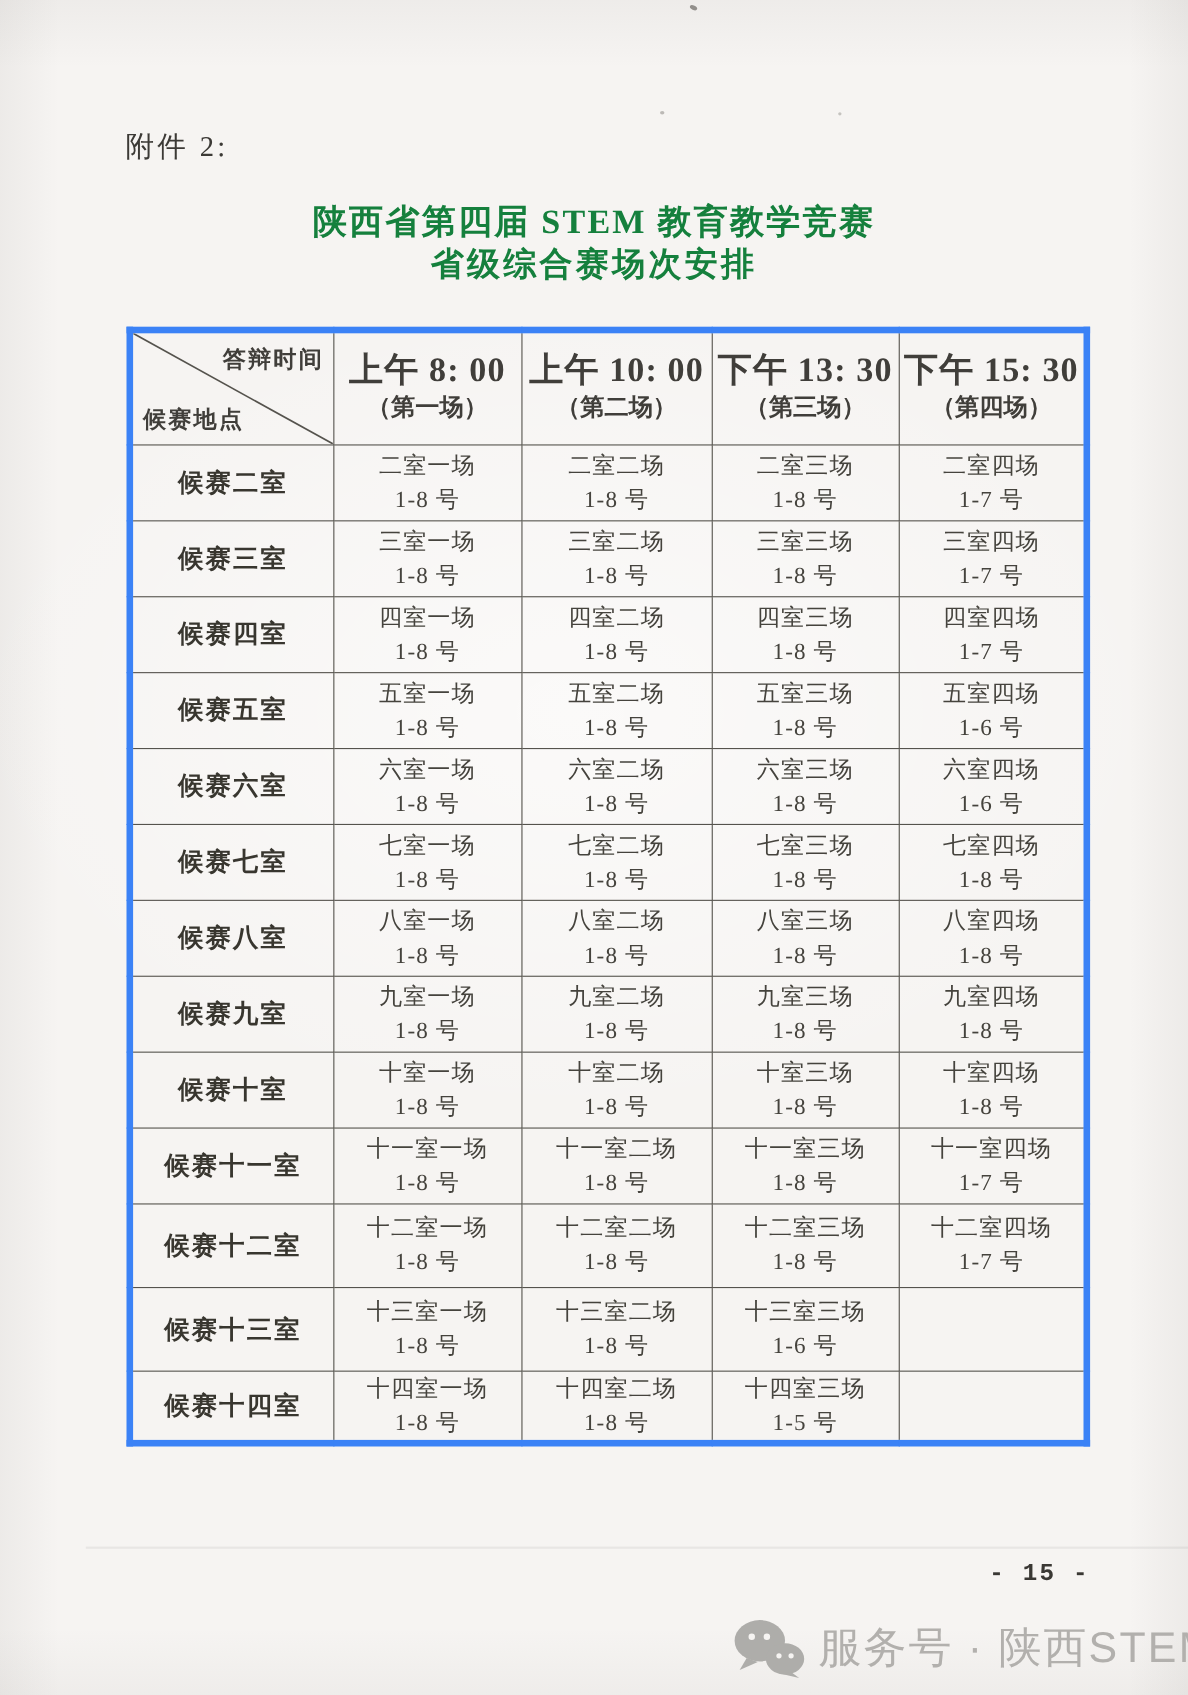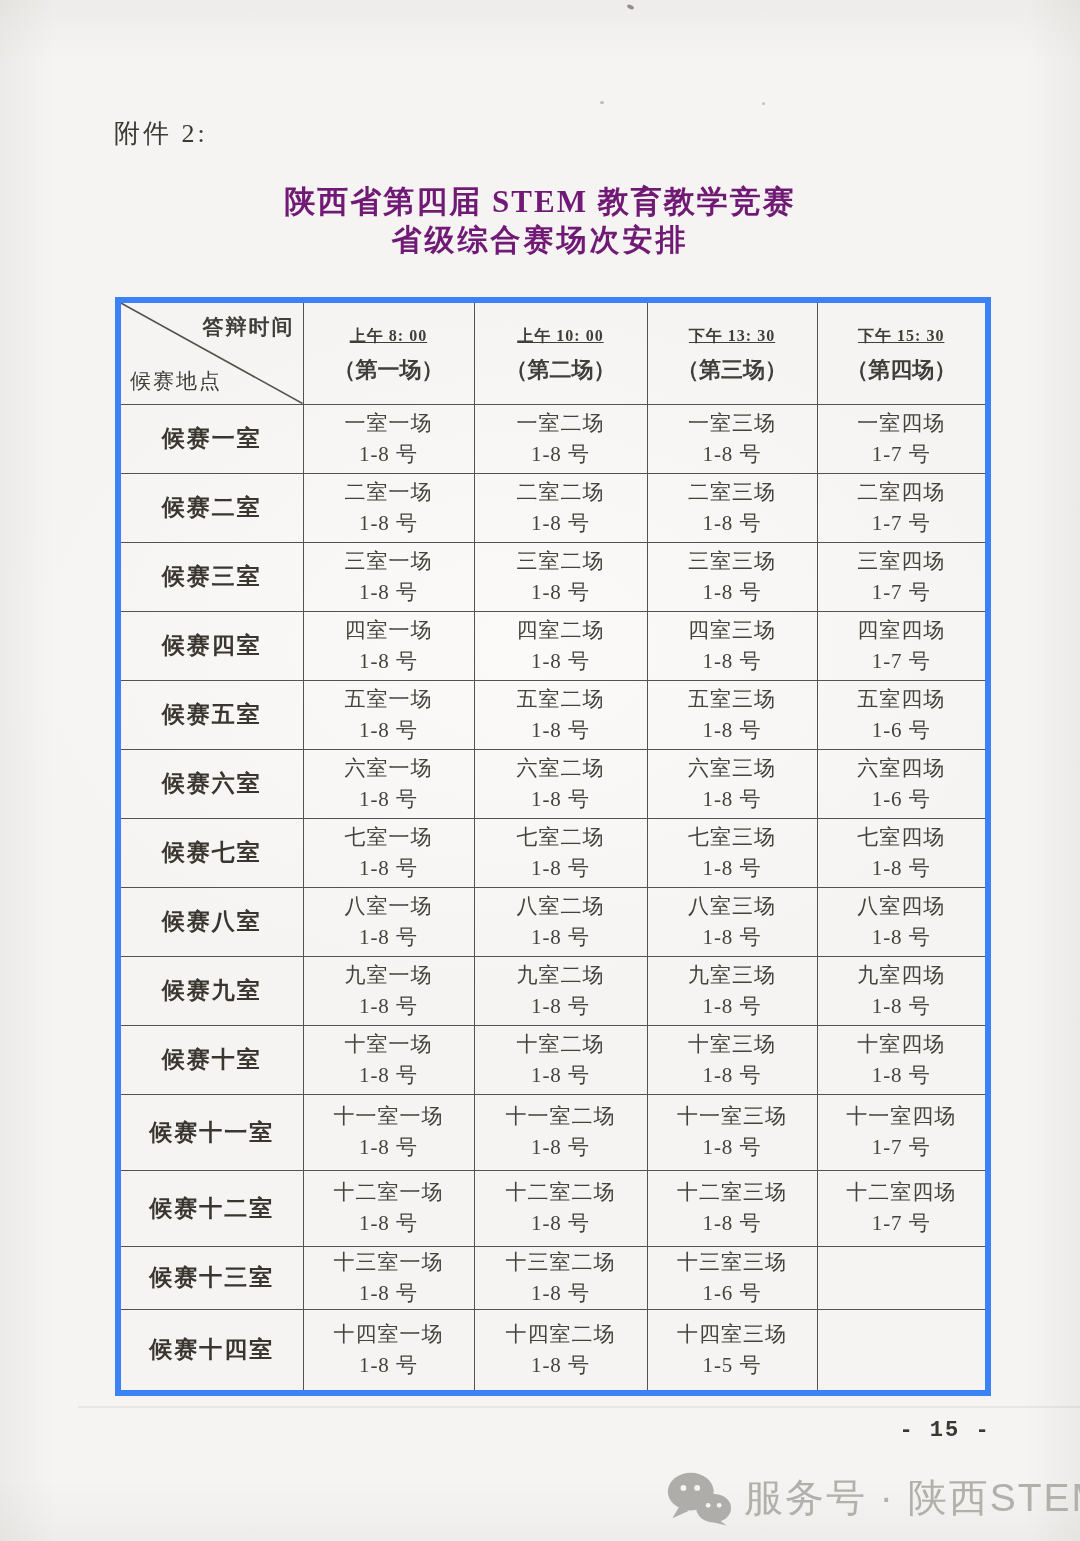--- a/index.html
+++ b/index.html
@@ -22,21 +22,21 @@
   .speck.s3 { left: 762px; top: 102px; width: 3px; height: 3px; opacity:.5; }
   .fold-line { position: absolute; left: 78px; top: 1406px; width: 1002px; height: 2px;
                background: rgba(60,56,50,0.07); }
 
   .attachment-label {
     position: absolute; left: 114px; top: 116px;
     font-size: 26px; letter-spacing: 3px; color: #3c3a36;
   }
 
   .title { position: absolute; left: 0; width: 1080px; text-align: center;
-           font-weight: 700; color: #701a75; }
+           font-weight: 700; color: #15803d; }
   .title.l1 { top: 181px; font-size: 31px; letter-spacing: 2px; }
   .title.l2 { top: 220px; font-size: 30px; letter-spacing: 3px; }
 
   table.schedule {
     position: absolute; left: 115px; top: 297px;
     border-collapse: collapse; table-layout: fixed;
     border: 6px solid #3b82f6;
   }
   table.schedule th, table.schedule td {
     border: 1.5px solid #55534d;
@@ -48,23 +48,23 @@
   tbody tr { height: 69px; }
   tbody tr:nth-child(11), tbody tr:nth-child(12) { height: 76px; }
   tbody tr:nth-child(13) { height: 61px; }
   tbody tr:nth-child(14) { height: 84px; }
 
   th.corner { position: relative; }
   th.corner svg.diag { position: absolute; left: 0; top: 0; width: 100%; height: 100%; }
   .corner-tr { position: absolute; right: 8px; top: 10px;
                font-size: 21px; font-weight: 600; letter-spacing: 2px; }
   .corner-bl { position: absolute; left: 9px; bottom: 9px;
-               font-size: 21px; font-weight: 400; letter-spacing: 2px; }
-
-  th .time { display: block; font-size: 16px; font-weight: 600; letter-spacing: 1px; line-height: 34px; text-decoration: underline; }
+               font-size: 21px; font-weight: 700; letter-spacing: 2px; }
+
+  th .time { display: block; font-size: 31px; font-weight: 600; letter-spacing: 1px; line-height: 34px; }
   th .session { display: block; font-size: 22px; font-weight: 600; line-height: 34px; }
 
   td.loc { font-size: 23px; font-weight: 700; letter-spacing: 2px; color: #38362f; }
   td.cell div { line-height: 31px; font-size: 21px; letter-spacing: 1px; color: #45433d; }
 
   .page-number {
     position: absolute; left: 895px; top: 1418px; width: 100px; text-align: center;
     font-family: Liberation Mono, monospace;
     font-size: 22px; font-weight: 600; letter-spacing: 2px; color: #3a3834;
   }
@@ -122,39 +122,20 @@
           <span class="session">（第三场）</span>
         </th>
         <th>
           <span class="time">下午 15: 30</span>
           <span class="session">（第四场）</span>
         </th>
       </tr>
     </thead>
     <tbody id="table-body">
         <tr>
-          <td class="loc">候赛一室</td>
-          <td class="cell">
-            <div>一室一场</div>
-            <div>1-8 号</div>
-          </td>
-          <td class="cell">
-            <div>一室二场</div>
-            <div>1-8 号</div>
-          </td>
-          <td class="cell">
-            <div>一室三场</div>
-            <div>1-8 号</div>
-          </td>
-          <td class="cell">
-            <div>一室四场</div>
-            <div>1-7 号</div>
-          </td>
-        </tr>
-        <tr>
           <td class="loc">候赛二室</td>
           <td class="cell">
             <div>二室一场</div>
             <div>1-8 号</div>
           </td>
           <td class="cell">
             <div>二室二场</div>
             <div>1-8 号</div>
           </td>
           <td class="cell">

